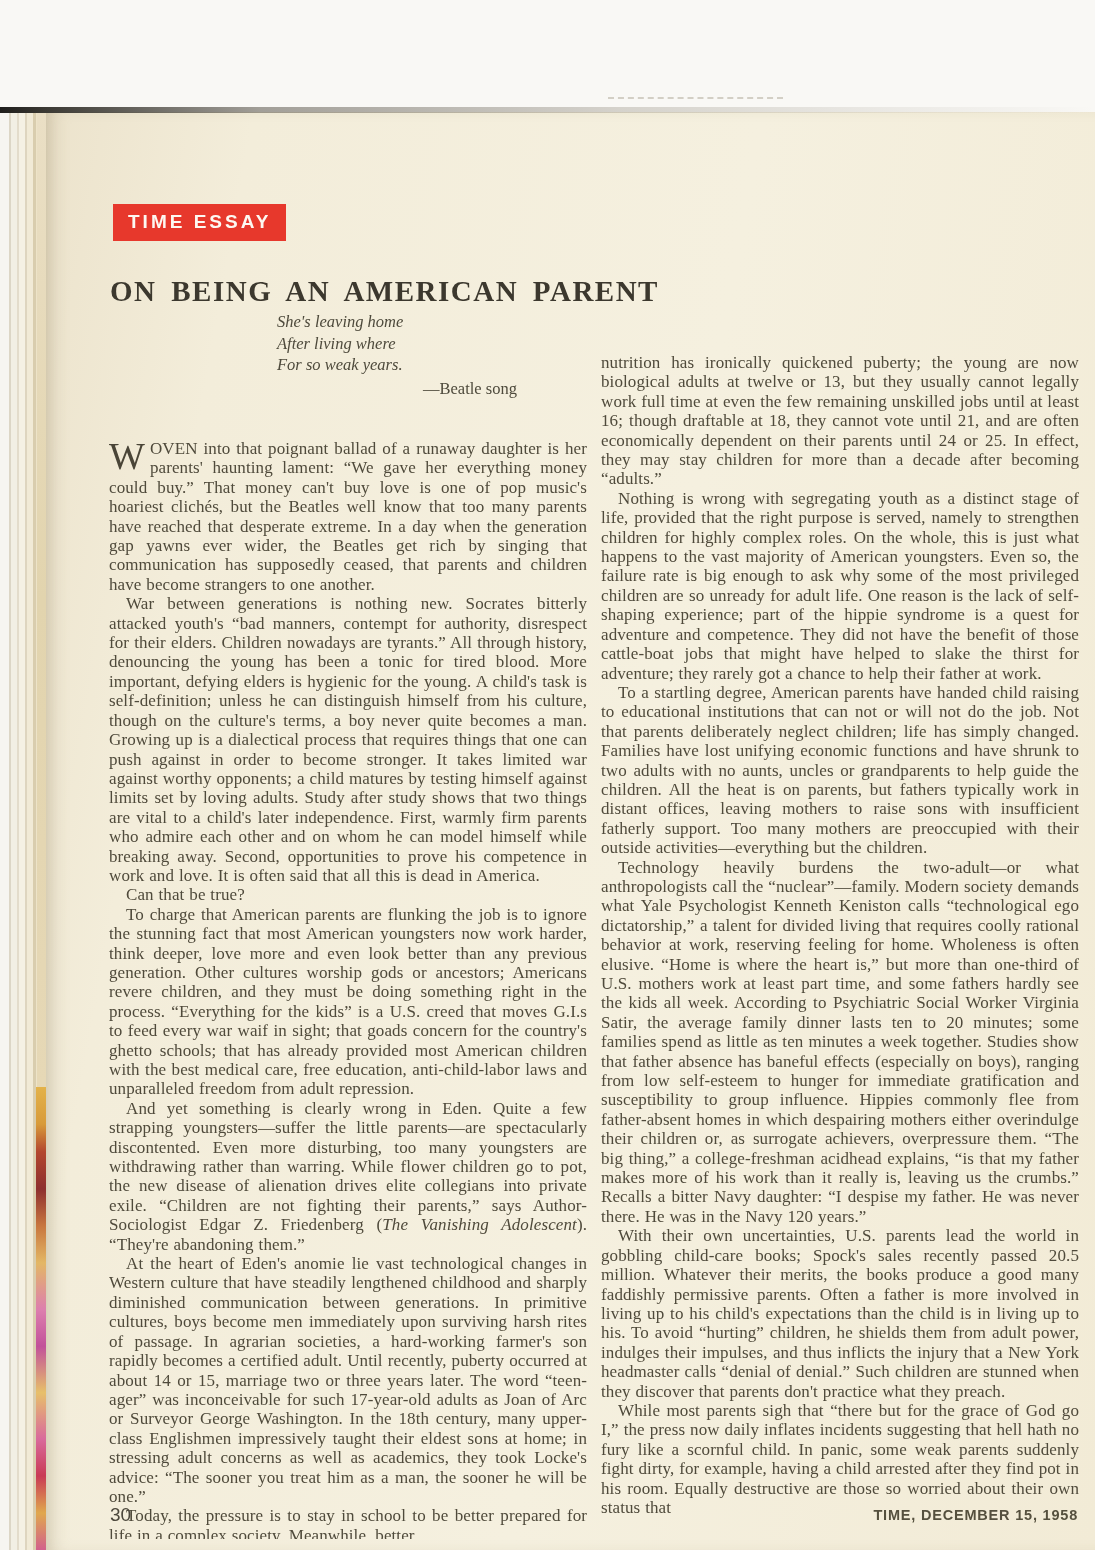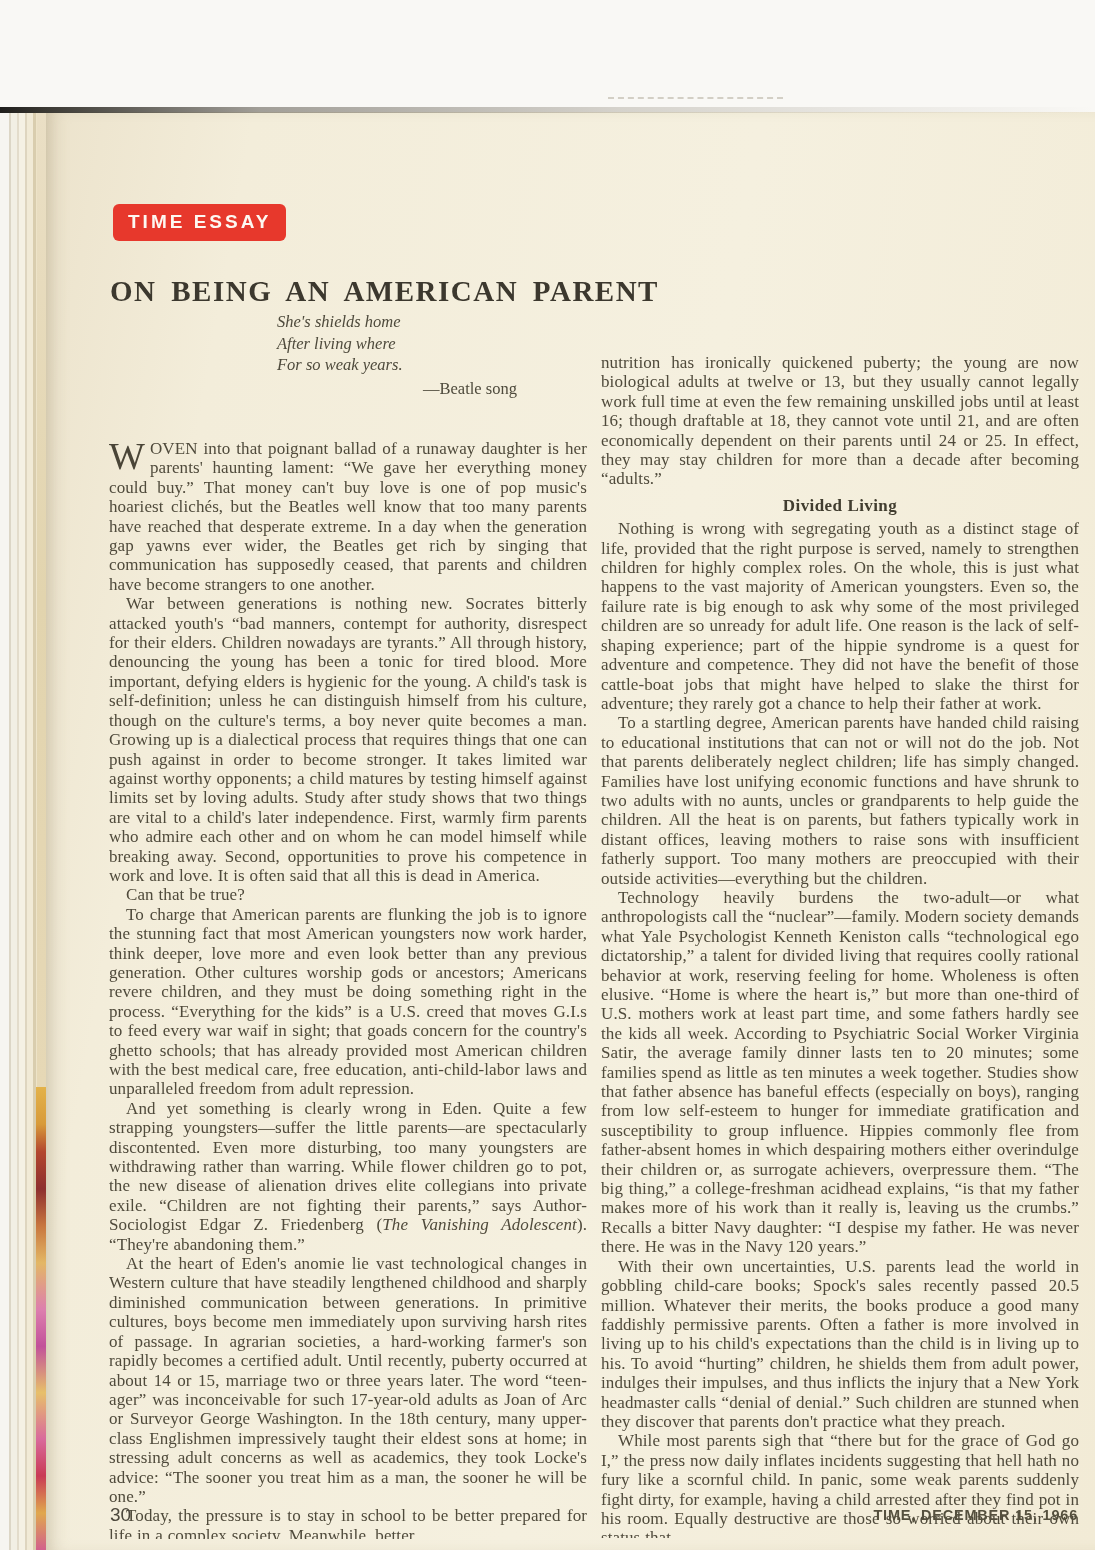--- a/index.html
+++ b/index.html
@@ -25,21 +25,21 @@
     background:linear-gradient(180deg,#e3b24a 0%,#d89b3a 8%,#b3462e 14%,#8e2f2f 22%,
       #c8763f 30%,#e3b765 38%,#dd7fae 48%,#c2519a 56%,#e7c06a 66%,#d96a9c 76%,
       #c93a55 84%,#e0a84e 92%,#d2608c 100%);}
   
   .page{position:absolute;left:46px;top:112px;width:1049px;height:1438px;
     background:linear-gradient(100deg,#ece3cc 0%,#f3edda 16%,#f5f0df 55%,#f2ebd6 100%);
     box-shadow:inset 14px 0 20px -12px rgba(120,100,60,.35);}
   
   .badge{position:absolute;left:113px;top:204px;background:#e7382c;color:#fdf8f2;
     font-family:"Liberation Sans", sans-serif;font-weight:bold;font-size:19px;
-    letter-spacing:3px;padding:7px 15px 8px 15px;border-radius:6px;}
+    letter-spacing:3px;padding:7px 15px 8px 15px;}
   .title{position:absolute;left:110px;top:256px;width:968px;text-align:left;
     font-size:29px;font-weight:700;letter-spacing:1.5px;word-spacing:6px;color:#3c382e;}
   .epigraph{position:absolute;left:277px;top:311px;font-style:italic;
     font-size:16.5px;line-height:21.5px;color:#4e4a3c;}
   .attribution{font-style:normal;padding-left:146px;padding-top:2px;font-family:Liberation Serif, serif;}
   
   .col{position:absolute;width:478px;text-align:justify;font-size:17px;line-height:19.4px;
     color:#4f4a3b;letter-spacing:.1px;word-spacing:.5px;overflow:hidden;margin-top:41px;}
   #col-left{left:109px;top:398px;height:1100px;}
   #col-right{left:601px;top:312px;height:1185px;}
@@ -64,39 +64,38 @@
 <div class="tan-edge"></div>
 <div class="color-edge"></div>
 <div class="page"></div>
 <div class="top-line"></div>
 <div class="faint-marks"></div>
 
 <div class="badge">TIME ESSAY</div>
 <h1 class="title">ON BEING AN AMERICAN PARENT</h1>
 
 <div class="epigraph">
-  <div>She's shields home</div>
+  <div>She's leaving home</div>
   <div>After living where</div>
   <div>For so weak years.</div>
   <div class="attribution">—Beatle song</div>
 </div>
 
 <div id="col-left" class="col">
     <p class="para"><span class="dropcap">W</span><span>OVEN into that poignant ballad of a runaway daughter is her parents' haunting lament: “We gave her everything money could buy.” That money can't buy love is one of pop music's hoariest clichés, but the Beatles well know that too many parents have reached that desperate extreme. In a day when the generation gap yawns ever wider, the Beatles get rich by singing that communication has supposedly ceased, that parents and children have become strangers to one another.</span></p>
     <p class="para indent"><span>War between generations is nothing new. Socrates bitterly attacked youth's “bad manners, contempt for authority, disrespect for their elders. Children nowadays are tyrants.” All through history, denouncing the young has been a tonic for tired blood. More important, defying elders is hygienic for the young. A child's task is self-definition; unless he can distinguish himself from his culture, though on the culture's terms, a boy never quite becomes a man. Growing up is a dialectical process that requires things that one can push against in order to become stronger. It takes limited war against worthy opponents; a child matures by testing himself against limits set by loving adults. Study after study shows that two things are vital to a child's later independence. First, warmly firm parents who admire each other and on whom he can model himself while breaking away. Second, opportunities to prove his competence in work and love. It is often said that all this is dead in America.</span></p>
     <p class="para indent"><span>Can that be true?</span></p>
     <p class="para indent"><span>To charge that American parents are flunking the job is to ignore the stunning fact that most American youngsters now work harder, think deeper, love more and even look better than any previous generation. Other cultures worship gods or ancestors; Americans revere children, and they must be doing something right in the process. “Everything for the kids” is a U.S. creed that moves G.I.s to feed every war waif in sight; that goads concern for the country's ghetto schools; that has already provided most American children with the best medical care, free education, anti-child-labor laws and unparalleled freedom from adult repression.</span></p>
     <p class="para indent"><span>And yet something is clearly wrong in Eden. Quite a few strapping youngsters—suffer the little parents—are spectacularly discontented. Even more disturbing, too many youngsters are withdrawing rather than warring. While flower children go to pot, the new disease of alienation drives elite collegians into private exile. “Children are not fighting their parents,” says Author-Sociologist Edgar Z. Friedenberg (</span><span class="ital">The Vanishing Adolescent</span><span>). “They're abandoning them.”</span></p>
     <p class="para indent"><span>At the heart of Eden's anomie lie vast technological changes in Western culture that have steadily lengthened childhood and sharply diminished communication between generations. In primitive cultures, boys become men immediately upon surviving harsh rites of passage. In agrarian societies, a hard-working farmer's son rapidly becomes a certified adult. Until recently, puberty occurred at about 14 or 15, marriage two or three years later. The word “teen-ager” was inconceivable for such 17-year-old adults as Joan of Arc or Surveyor George Washington. In the 18th century, many upper-class Englishmen impressively taught their eldest sons at home; in stressing adult concerns as well as academics, they took Locke's advice: “The sooner you treat him as a man, the sooner he will be one.”</span></p>
     <p class="para indent"><span>Today, the pressure is to stay in school to be better prepared for life in a complex society. Meanwhile, better</span></p>
   </div>
 <div id="col-right" class="col">
     <p class="para"><span>nutrition has ironically quickened puberty; the young are now biological adults at twelve or 13, but they usually cannot legally work full time at even the few remaining unskilled jobs until at least 16; though draftable at 18, they cannot vote until 21, and are often economically dependent on their parents until 24 or 25. In effect, they may stay children for more than a decade after becoming “adults.”</span></p>
-    <h3 class="sec-heading">Divided Living</h3>
     <p class="para indent"><span>Nothing is wrong with segregating youth as a distinct stage of life, provided that the right purpose is served, namely to strengthen children for highly complex roles. On the whole, this is just what happens to the vast majority of American youngsters. Even so, the failure rate is big enough to ask why some of the most privileged children are so unready for adult life. One reason is the lack of self-shaping experience; part of the hippie syndrome is a quest for adventure and competence. They did not have the benefit of those cattle-boat jobs that might have helped to slake the thirst for adventure; they rarely got a chance to help their father at work.</span></p>
     <p class="para indent"><span>To a startling degree, American parents have handed child raising to educational institutions that can not or will not do the job. Not that parents deliberately neglect children; life has simply changed. Families have lost unifying economic functions and have shrunk to two adults with no aunts, uncles or grandparents to help guide the children. All the heat is on parents, but fathers typically work in distant offices, leaving mothers to raise sons with insufficient fatherly support. Too many mothers are preoccupied with their outside activities—everything but the children.</span></p>
     <p class="para indent"><span>Technology heavily burdens the two-adult—or what anthropologists call the “nuclear”—family. Modern society demands what Yale Psychologist Kenneth Keniston calls “technological ego dictatorship,” a talent for divided living that requires coolly rational behavior at work, reserving feeling for home. Wholeness is often elusive. “Home is where the heart is,” but more than one-third of U.S. mothers work at least part time, and some fathers hardly see the kids all week. According to Psychiatric Social Worker Virginia Satir, the average family dinner lasts ten to 20 minutes; some families spend as little as ten minutes a week together. Studies show that father absence has baneful effects (especially on boys), ranging from low self-esteem to hunger for immediate gratification and susceptibility to group influence. Hippies commonly flee from father-absent homes in which despairing mothers either overindulge their children or, as surrogate achievers, overpressure them. “The big thing,” a college-freshman acidhead explains, “is that my father makes more of his work than it really is, leaving us the crumbs.” Recalls a bitter Navy daughter: “I despise my father. He was never there. He was in the Navy 120 years.”</span></p>
     <p class="para indent"><span>With their own uncertainties, U.S. parents lead the world in gobbling child-care books; Spock's sales recently passed 20.5 million. Whatever their merits, the books produce a good many faddishly permissive parents. Often a father is more involved in living up to his child's expectations than the child is in living up to his. To avoid “hurting” children, he shields them from adult power, indulges their impulses, and thus inflicts the injury that a New York headmaster calls “denial of denial.” Such children are stunned when they discover that parents don't practice what they preach.</span></p>
     <p class="para indent"><span>While most parents sigh that “there but for the grace of God go I,” the press now daily inflates incidents suggesting that hell hath no fury like a scornful child. In panic, some weak parents suddenly fight dirty, for example, having a child arrested after they find pot in his room. Equally destructive are those so worried about their own status that</span></p>
   </div>
 
 <div class="page-num">30</div>
-<div class="issue">TIME, DECEMBER 15, 1966</div>
+<div class="issue">TIME, DECEMBER 15, 1958</div>
 
 </body></html>

